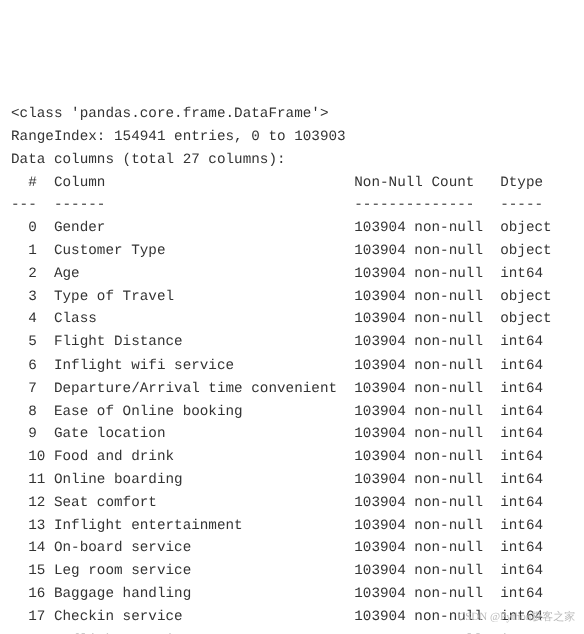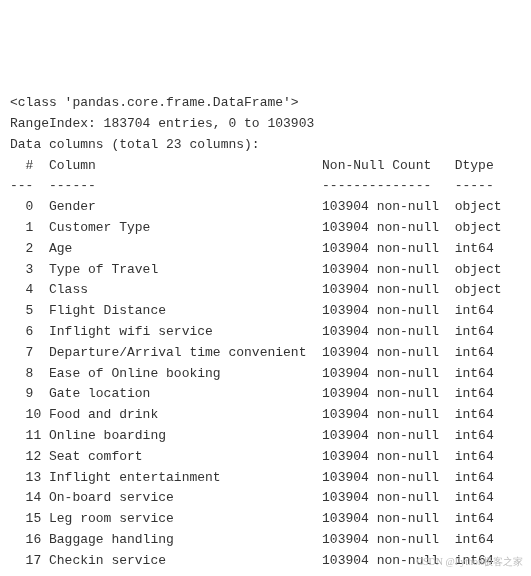--- a/index.html
+++ b/index.html
@@ -21,22 +21,22 @@
       font-family: Liberation Serif, serif;
       white-space: normal;
     }
   </style>
 </head>
 <body>
 
 
 
 <div><span>&lt;class 'pandas.core.frame.DataFrame'&gt;</span>
-<span>RangeIndex: 183704 entries, 0 to 103903</span>
-<span>Data columns (total 23 columns):</span>
+<span>RangeIndex: 154941 entries, 0 to 103903</span>
+<span>Data columns (total 27 columns):</span>
 <span id="hdr">  #  Column                             Non-Null Count   Dtype</span>
 <span id="sep">---  ------                             --------------   -----</span>
 <span id="rows">  0  Gender                             103904 non-null  object
   1  Customer Type                      103904 non-null  object
   2  Age                                103904 non-null  int64
   3  Type of Travel                     103904 non-null  object
   4  Class                              103904 non-null  object
   5  Flight Distance                    103904 non-null  int64
   6  Inflight wifi service              103904 non-null  int64
   7  Departure/Arrival time convenient  103904 non-null  int64

